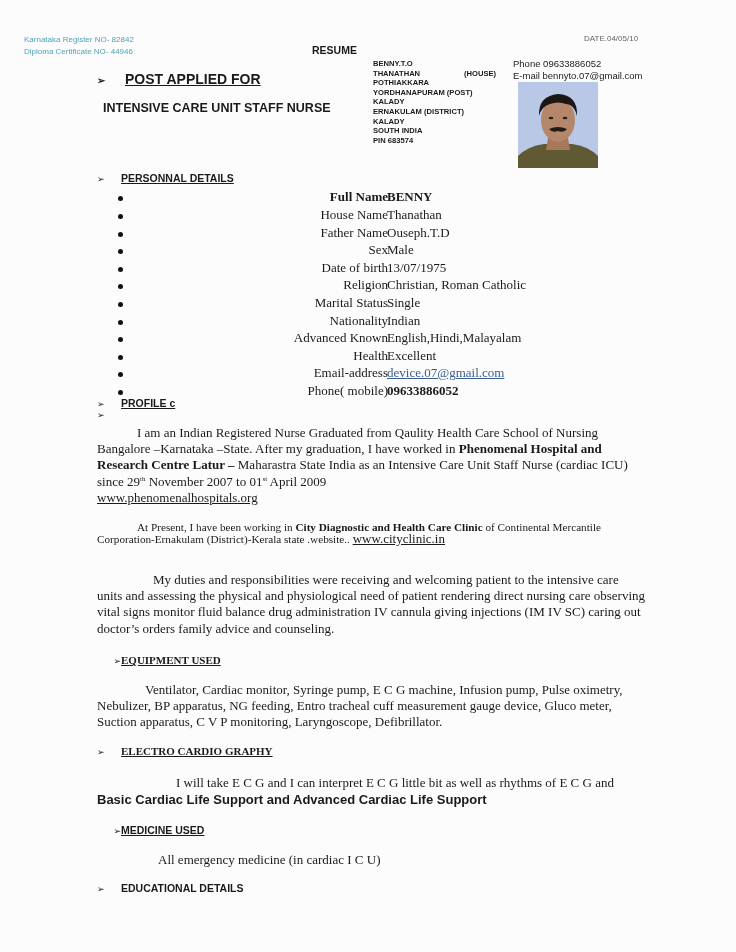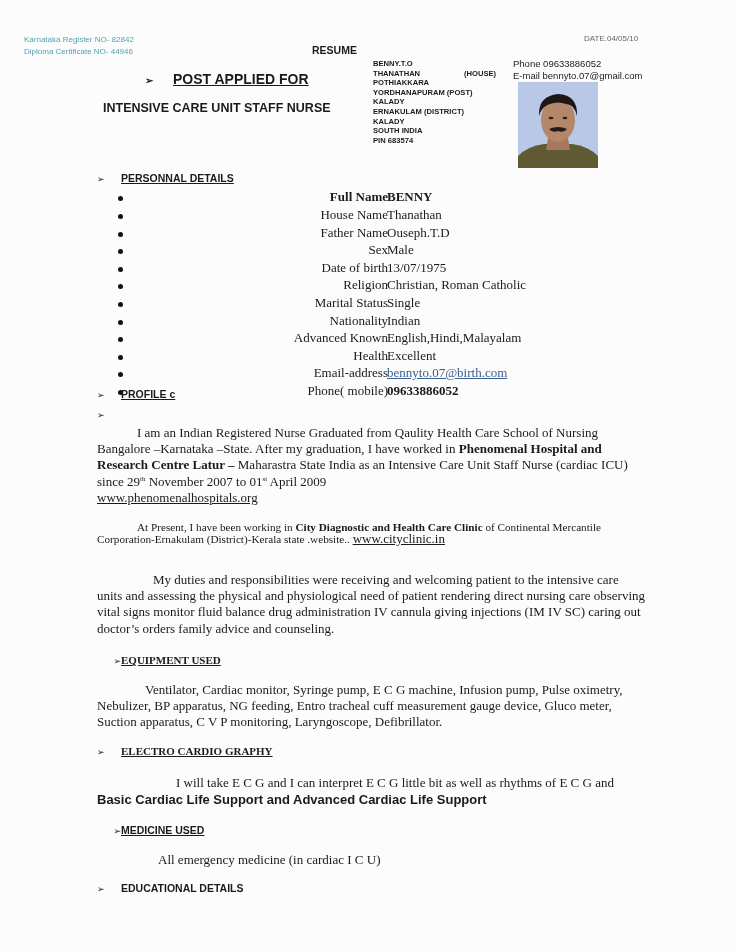--- a/index.html
+++ b/index.html
@@ -5,21 +5,21 @@
   html, body { margin: 0; padding: 0; }
   body {
     width: 736px; height: 952px; background: #fcfcfc; position: relative; overflow: hidden;
     font-family: "Liberation Serif", serif; color: #1a1a1a;
   }
   .abs { position: absolute; }
   .sans { font-family: "Liberation Sans", sans-serif; }
   .reg { font-size: 8px; color: #4fa3b5; }
   .date { font-size: 8px; color: #666; }
   .resume-title { font-size: 10.5px; font-weight: bold; }
-  .post-applied { font-size: 14px; font-weight: bold; margin-left: 48px; }
+  .post-applied { font-size: 14px; font-weight: bold; }
   .post-applied .u { text-decoration: underline; }
   .arrow { font-size: 10px; display: inline-block; width: 28px; }
   .role { font-size: 12.5px; font-weight: bold; text-align: right; }
   .addr { font-size: 7.6px; font-weight: bold; line-height: 9.6px; }
   .addr .house { position: absolute; left: 91px; }
   .contact { font-size: 9.5px; line-height: 12px; color: #222; }
   .photo { width: 80px; height: 86px; overflow: hidden; background: #b4c4e2; }
   .sec { font-size: 10.5px; font-weight: bold; }
   .sec .u { text-decoration: underline; }
   .sec .arr { display: inline-block; width: 24px; font-weight: normal; font-size: 9px; }
@@ -131,29 +131,29 @@
   <span class="val">English,Hindi,Malayalam</span>
 </div>
 <div class="pd-row" style="top:352px;">
   <span class="bullet"></span>
   <span class="lbl">Health</span>
   <span class="val">Excellent</span>
 </div>
 <div class="pd-row" style="top:369px;">
   <span class="bullet"></span>
   <span class="lbl">Email-address</span>
-  <span class="val link">bennyto.07@birth.com</span>
+  <span class="val link">device.07@gmail.com</span>
 </div>
 <div class="pd-row" style="top:387px;">
   <span class="bullet"></span>
   <span class="lbl">Phone( mobile)</span>
   <span class="val" style="font-weight:bold;">09633886052</span>
 </div>
 
-<div class="abs sans sec" style="left:97px;top:388px;">
+<div class="abs sans sec" style="left:97px;top:397px;">
   <span class="arr">➢</span><span class="u">PROFILE c</span>
 </div>
 <div class="abs sans" style="left:97px;top:410px;font-size:9px;">➢</div>
 
 <div class="abs para" style="left:97px;top:425px;width:540px;text-indent:40px;">
   <span>I am an Indian Registered Nurse Graduated from Qaulity Health Care School of Nursing Bangalore –Karnataka –State. After my graduation, I have worked in </span><b>Phenomenal Hospital and Research Centre Latur –</b><span> Maharastra State India as an Intensive Care Unit Staff Nurse (cardiac ICU) since 29</span><sup>th</sup><span> November 2007 to 01</span><sup>st</sup><span> April 2009</span><br>
   <span class="ul" style="display:inline-block;text-indent:0;">www.phenomenalhospitals.org</span>
 </div>
 
 <div class="abs para-sm" style="left:97px;top:521px;width:560px;text-indent:40px;">

